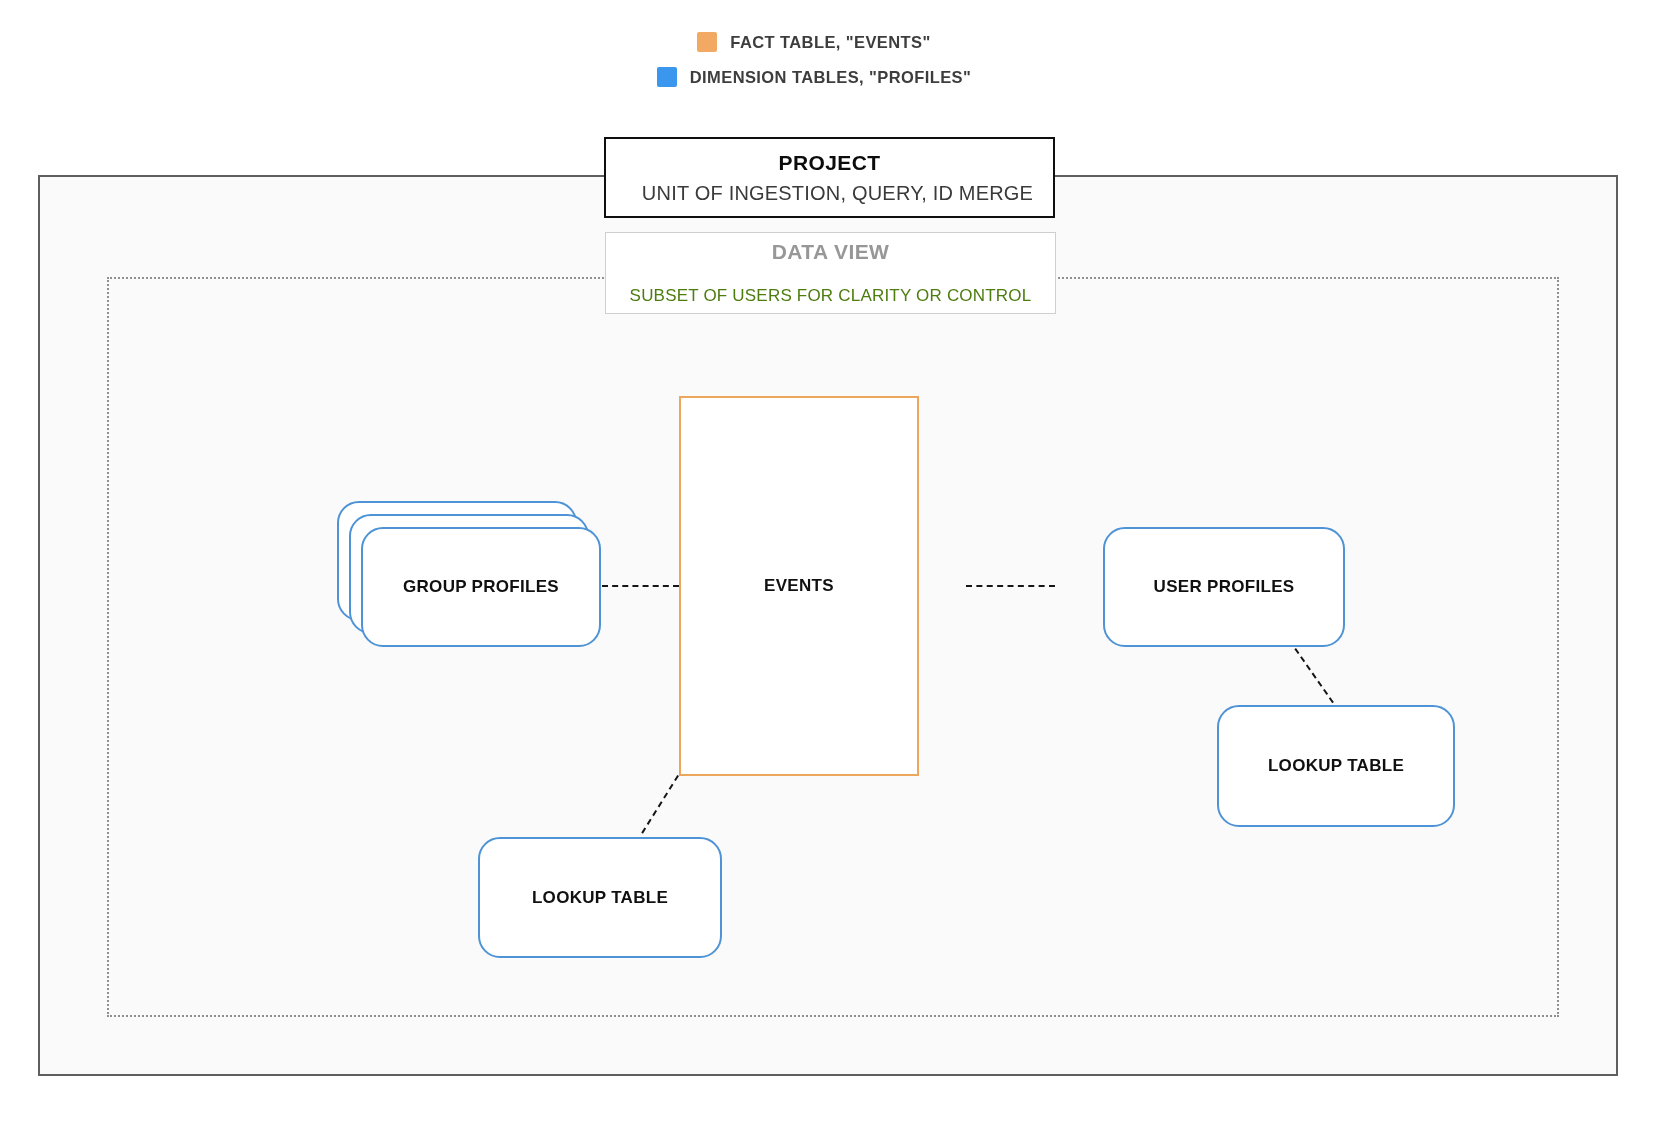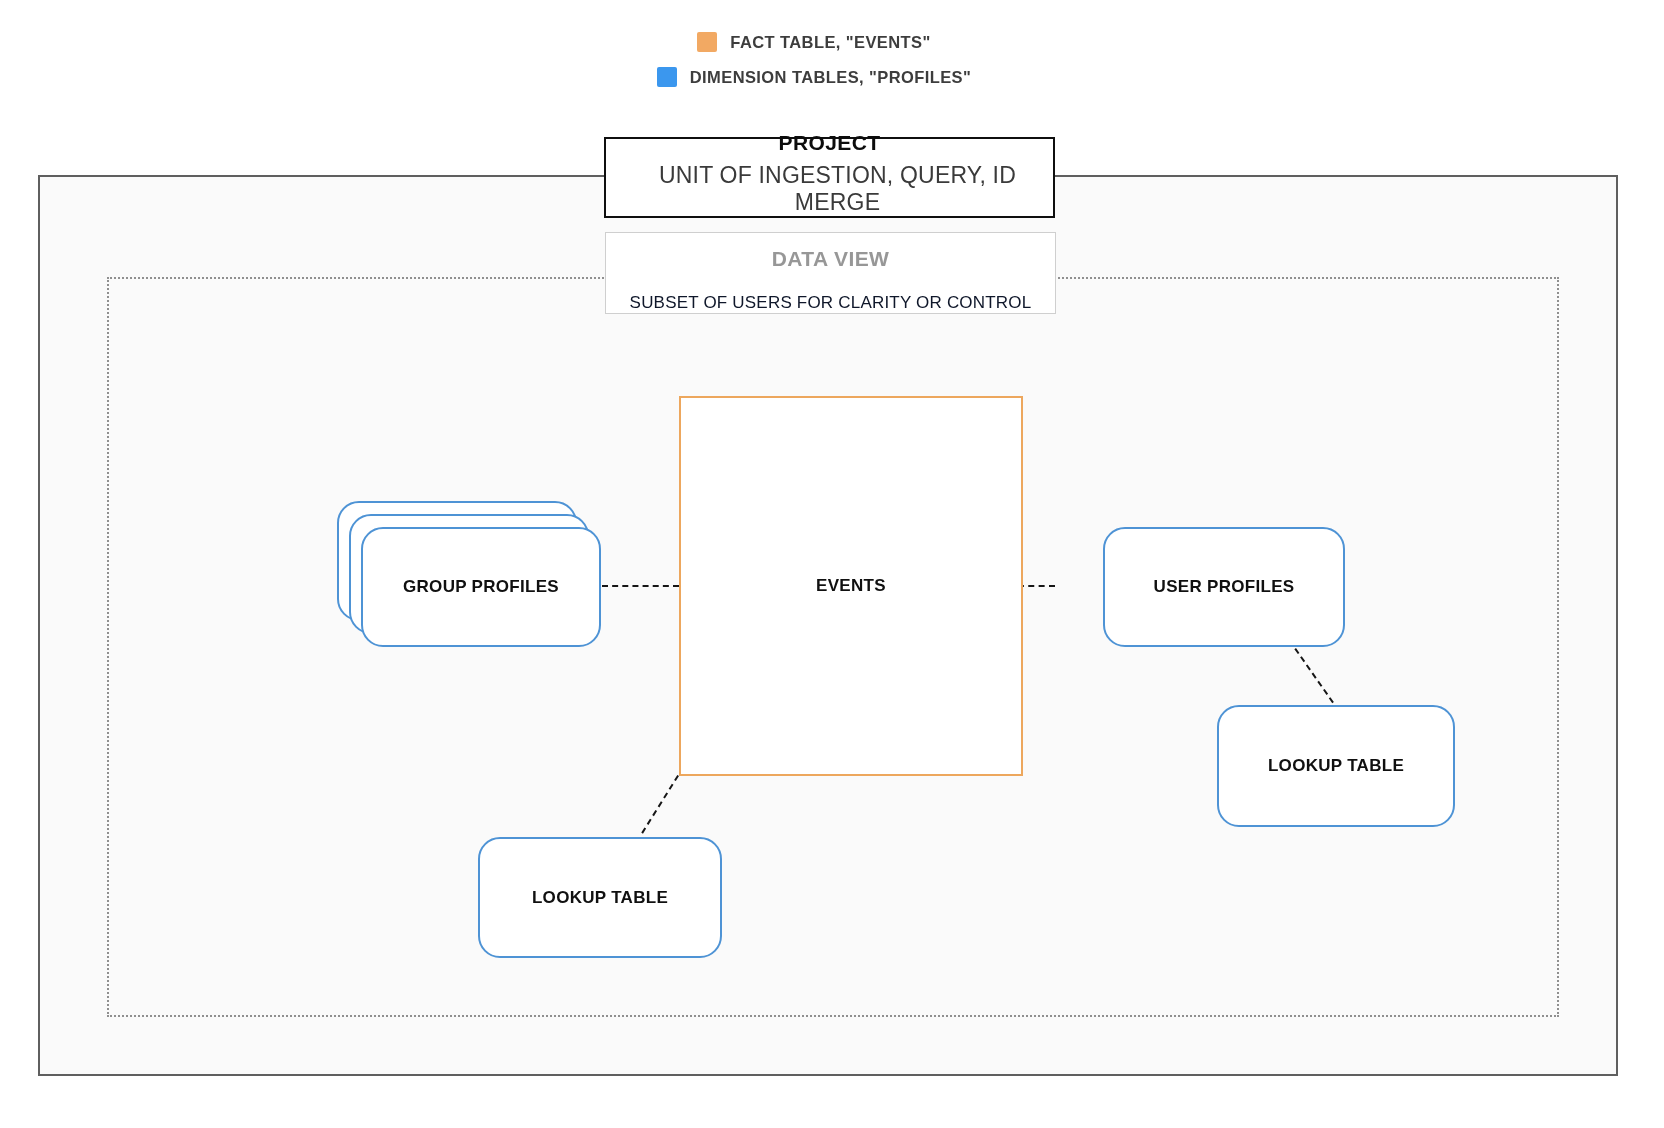--- a/index.html
+++ b/index.html
@@ -17,33 +17,33 @@
   .legend-label { font-weight: bold; font-size: 16.5px; color: #3d3d3d; letter-spacing: 0.4px; white-space: pre; }
 
   
   .outer-box { position: absolute; left: 38px; top: 175px; width: 1580px; height: 901px;
     border: 2px solid #5f5f5f; background: #fafafa; box-sizing: border-box; }
   .dotted-box { position: absolute; left: 107px; top: 277px; width: 1452px; height: 740px;
     border: 2px dotted #8f8f8f; box-sizing: border-box; }
 
   
   .title-box { position: absolute; text-align: center; box-sizing: border-box; background: #ffffff;
-    display: flex; flex-direction: column; justify-content: flex-end; gap: 7px; }
+    display: flex; flex-direction: column; justify-content: center; gap: 7px; }
   .project-box { left: 604px; top: 137px; width: 451px; height: 81px; border: 2.5px solid #0f0f0f; }
   .project-title { font-weight: bold; font-size: 21px; color: #0c0c0c; letter-spacing: 0.4px; }
-  .project-sub { font-size: 23px; color: #3a3a3a; letter-spacing: 0.2px; padding-left: 16px; }
+  .project-sub { font-size: 20px; color: #3a3a3a; letter-spacing: 0.2px; padding-left: 16px; }
   .dataview-box { left: 605px; top: 232px; width: 451px; height: 82px; border: 1.5px solid #cfcfcf; }
   .dataview-title { font-weight: bold; font-size: 21px; color: #979797; letter-spacing: 0.4px; }
-  .dataview-sub { font-size: 17px; color: #0f172a; letter-spacing: 0.2px; margin-top: 15px; }
+  .dataview-sub { font-size: 17px; color: #4d7c0f; letter-spacing: 0.2px; margin-top: 15px; }
 
   
   .node { position: absolute; background: #ffffff; box-sizing: border-box;
     display: flex; align-items: center; justify-content: center;
     font-weight: bold; font-size: 17px; color: #101010; letter-spacing: 0.3px; }
-  .events-box { left: 679px; top: 396px; width: 344px; height: 380px; border: 2px solid #eda75d; }
+  .events-box { left: 679px; top: 396px; width: 240px; height: 380px; border: 2px solid #eda75d; }
   .card { border: 2px solid #4e93d5; border-radius: 22px; }
   .group-front { left: 361px; top: 527px; width: 240px; height: 120px; }
   .group-mid   { left: 349px; top: 514px; width: 240px; height: 120px; }
   .group-back  { left: 337px; top: 501px; width: 240px; height: 120px; }
   .user-profiles { left: 1055px; top: 527px; width: 242px; height: 120px; margin-left: 48px; }
   .lookup-right  { left: 1217px; top: 705px; width: 238px; height: 122px; }
   .lookup-bottom { left: 478px; top: 837px; width: 244px; height: 121px; }
 
   
   .conn { position: absolute; border-top: 2px dashed #161616; height: 0; }

